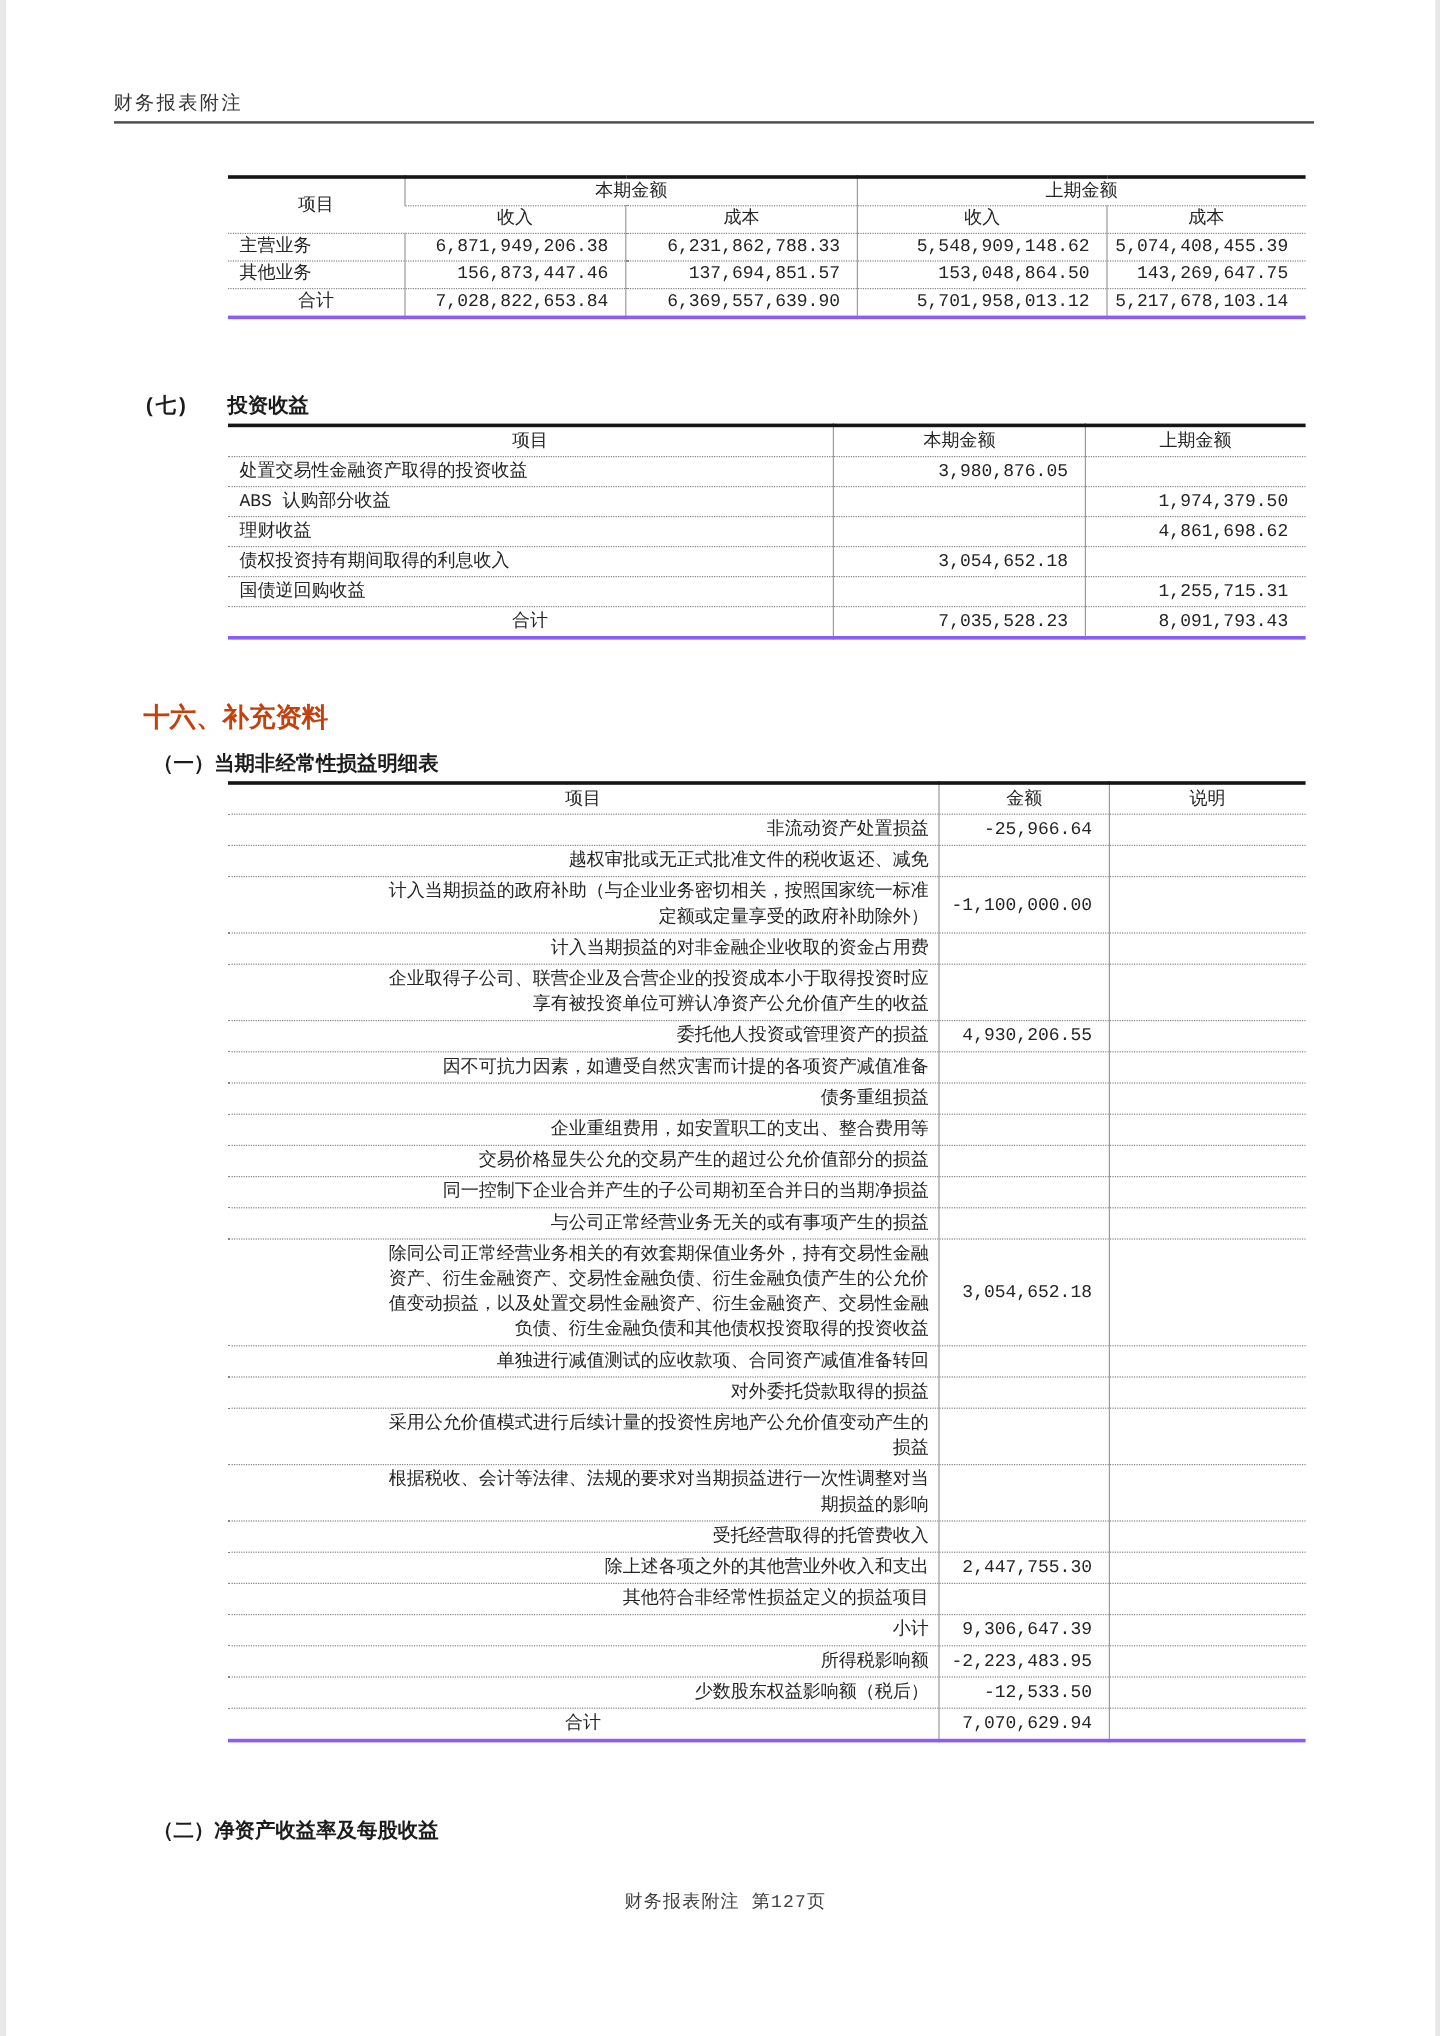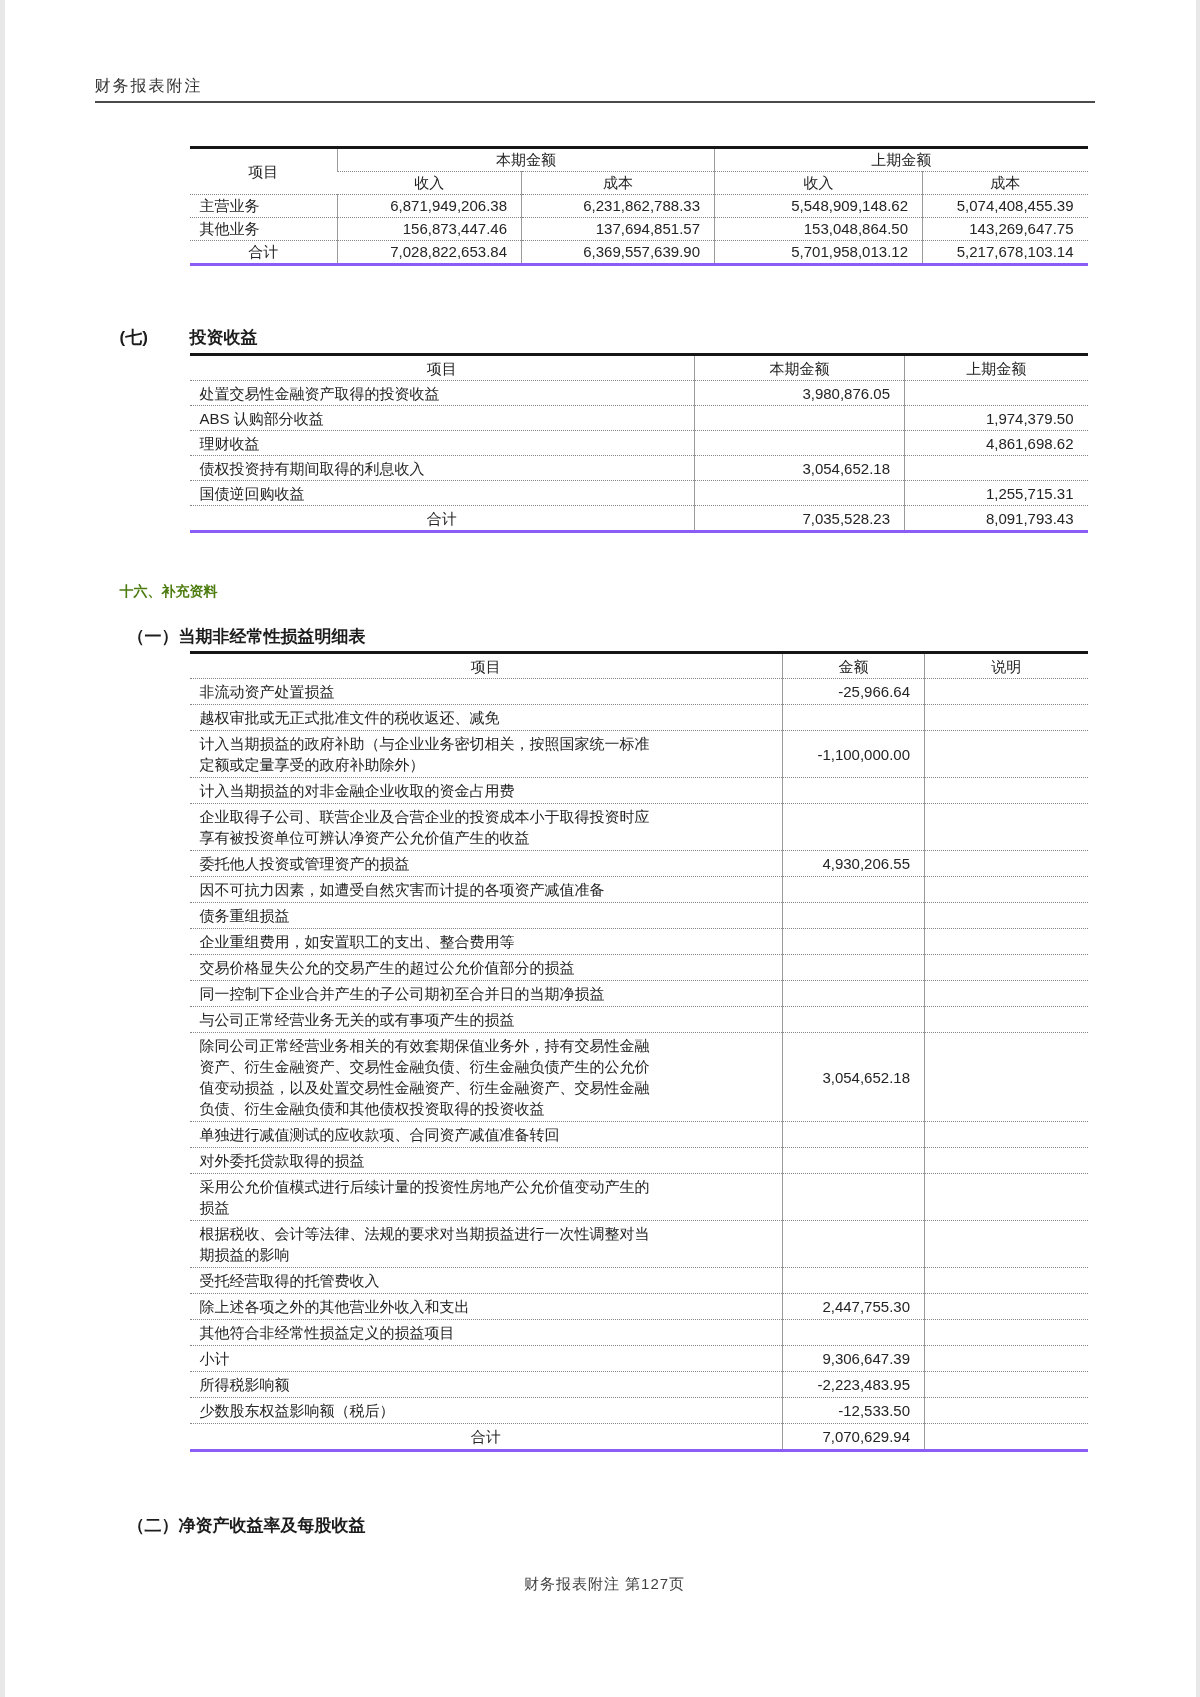--- a/index.html
+++ b/index.html
@@ -1,52 +1,52 @@
 <!DOCTYPE html>
 <html><head>
 <meta charset="utf-8">
 <style>
   html,body{margin:0;padding:0;background:#e8e8e8;}
   .page{
     position:relative;width:1191px;height:1697px;margin:0 auto;
     background:#ffffff;color:#222;
-    font-family:Liberation Sans, sans-serif;
+    font-family:Liberation Mono, monospace;
     overflow:hidden;
   }
   
   .doc-header{position:absolute;left:90px;top:76px;font-size:16px;letter-spacing:2px;color:#333;}
   .doc-header-rule{position:absolute;left:90px;top:101px;width:1000px;height:2px;background:#4a4a4a;}
   
   table{border-collapse:collapse;table-layout:fixed;width:898px;
         border-top:3px solid #161616;border-bottom:3px solid #8b5cf6;}
   th,td{font-weight:normal;font-size:15px;color:#242424;
         border-left:1px solid #9b9b9b;border-top:1px dotted #868686;
         overflow:hidden;padding:0;vertical-align:middle;}
   th:first-child,td:first-child{border-left:none;}
   thead tr:first-child th{border-top:none;}
   .num{text-align:right;padding-right:14px;}
   .item{text-align:left;padding-left:10px;}
   .ctr{text-align:center;}
-  .pre{white-space:pre-wrap;line-height:21px;padding:2px 8px 2px 10px;}
+  .pre{white-space:pre-wrap;line-height:21px;padding:2px 8px 2px 10px;text-align:right;}
   
   .t1{position:absolute;left:185px;top:146px;}
   .t1 th,.t1 td{height:22px;line-height:20px;}
   
   .t2{position:absolute;left:185px;top:353px;}
   .t2 th,.t2 td{height:24px;line-height:21px;}
   
   .t3{position:absolute;left:185px;top:651px;}
   .t3 th{height:24px;line-height:21px;}
   .t3 td{line-height:21px;}
   .t3 td.num,.t3 td.note,.t3 td.ctr{padding-top:2px;padding-bottom:2px;}
   .t3 td.single{height:21px;}
   
   .h-sec7{position:absolute;left:115px;top:326px;font-size:17px;font-weight:bold;color:#1c1c1c;}
   .h-sec7 .sec-title{position:absolute;left:70px;top:0;white-space:nowrap;}
-  .h-sec16{position:absolute;left:115px;top:583px;font-size:14px;font-weight:bold;color:#4d7c0f;white-space:nowrap;}
+  .h-sec16{position:absolute;left:115px;top:583px;font-size:22px;font-weight:bold;color:#c2410c;white-space:nowrap;}
   .h-sub1{position:absolute;left:123px;top:625px;font-size:17px;font-weight:bold;color:#1c1c1c;white-space:nowrap;text-align:right;}
   .h-sub2{position:absolute;left:123px;top:1514px;font-size:17px;font-weight:bold;color:#1c1c1c;white-space:nowrap;}
   .sec-no{white-space:nowrap;}
   
   .doc-footer{position:absolute;left:0;top:1575px;width:1200px;text-align:center;
               font-size:15px;color:#3f3f3f;letter-spacing:1px;}
 </style>
 </head>
 <body>
 

